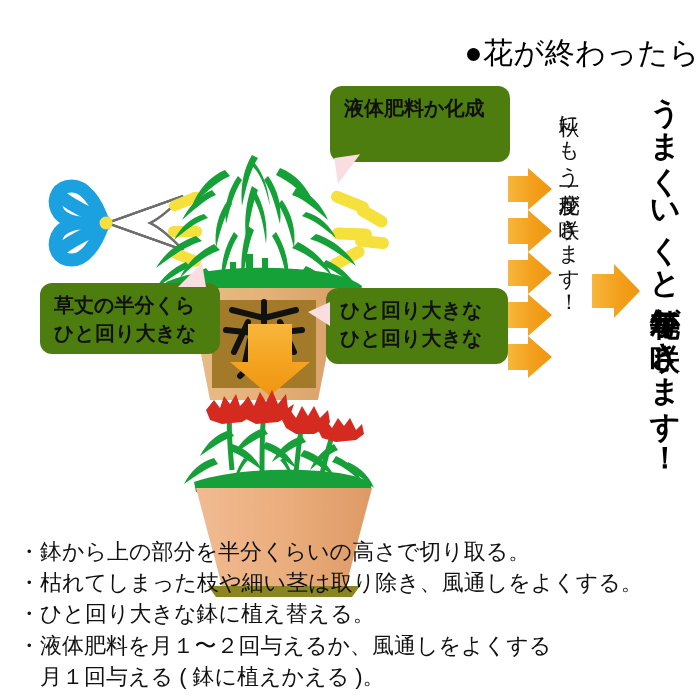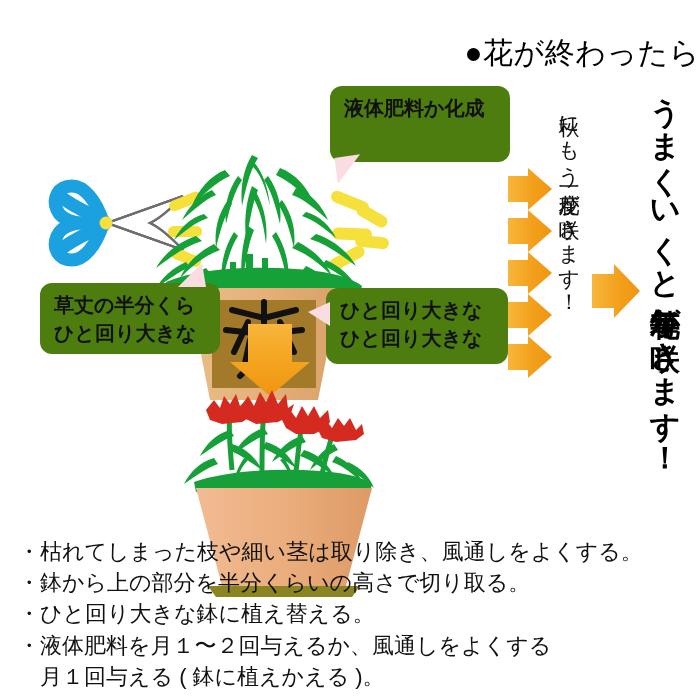--- a/index.html
+++ b/index.html
@@ -337,20 +337,20 @@
   <div class="bubble" id="bubble-repot">
     <span class="line">ひと回り大きな</span>
     <span class="line">ひと回り大きな</span>
     <span class="tail"></span>
   </div>
 
   <div id="vertical-autumn">秋にもう一度花が咲きます！</div>
   <div id="vertical-yearly">うまくいくと毎年花が咲きます！</div>
 
   <div id="bullet-list">
+    <div class="bullet-row">・鉢から上の部分を半分くらいの高さで切り取る。</div>
     <div class="bullet-row">・枯れてしまった枝や細い茎は取り除き、風通しをよくする。</div>
-    <div class="bullet-row">・鉢から上の部分を半分くらいの高さで切り取る。</div>
     <div class="bullet-row">・ひと回り大きな鉢に植え替える。</div>
     <div class="bullet-row">・液体肥料を月１〜２回与えるか、風通しをよくする</div>
     <div class="bullet-cont">月１回与える ( 鉢に植えかえる )。</div>
   </div>
 
 </div>
 
 </body></html>

